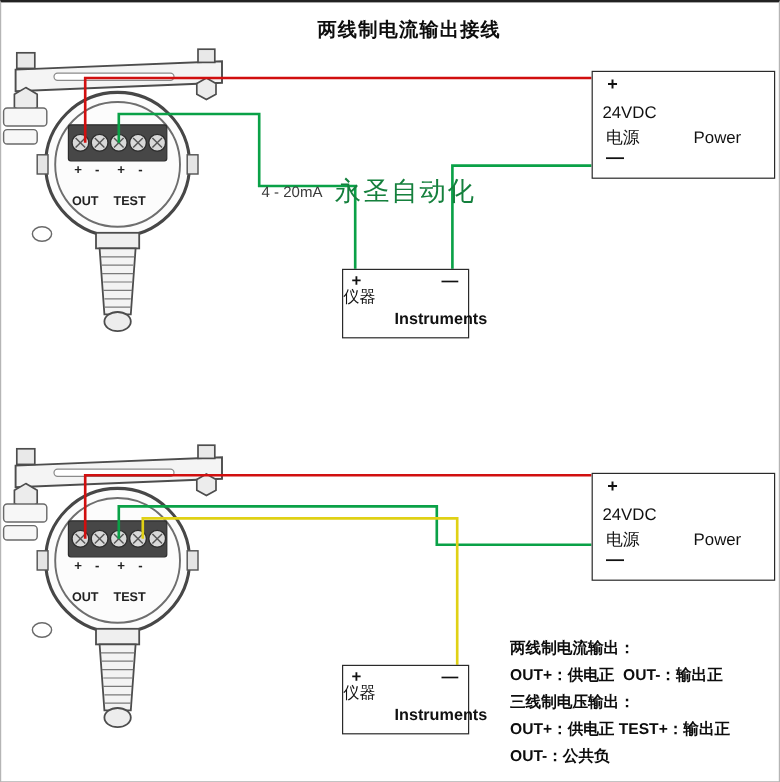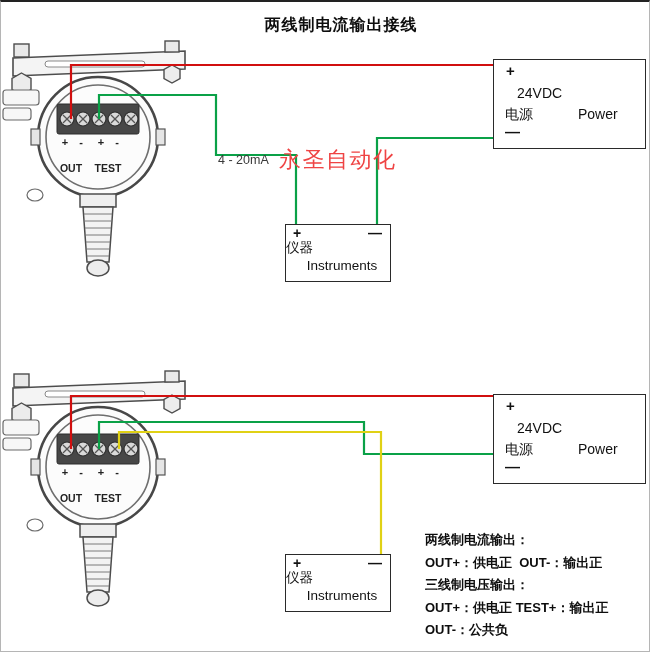--- a/index.html
+++ b/index.html
@@ -11,35 +11,35 @@
   .diagram-svg{position:absolute;left:0;top:0;}
   .section-title{position:absolute;left:0;width:100%;text-align:center;font-weight:bold;font-size:16px;letter-spacing:1px;color:#0d0d0d;padding-left:16px;}
   #title-top{top:13px;}
   #title-bottom{top:343px;}
 
   .box{position:absolute;background:#ffffff;border:1.5px solid #2a2a2a;box-sizing:border-box;}
   .power-box{width:153px;height:90px;}
   #power-top{left:492px;top:57px;}
   #power-bottom{left:492px;top:392px;}
   .pb-plus{position:absolute;left:12px;top:2px;font-size:15px;font-weight:bold;}
-  .pb-volt{position:absolute;left:23px;top:25px;font-size:14px;}
+  .pb-volt{position:absolute;left:8px;top:25px;font-size:14px;}
   .pb-cn{position:absolute;left:11px;top:46px;font-size:14px;}
   .pb-en{position:absolute;left:84px;top:46px;font-size:14px;}
   .pb-minus{position:absolute;left:11px;top:63px;font-size:15px;font-weight:bold;}
 
   .instr-box{width:106px;height:58px;}
   #instr-top{left:284px;top:222px;}
   #instr-bottom{left:284px;top:552px;}
   .ib-plus{position:absolute;left:7px;top:0px;font-size:14px;font-weight:bold;}
   .ib-minus{position:absolute;right:8px;top:0px;font-size:14px;font-weight:bold;}
   .ib-cn{position:absolute;left:0;top:14px;width:100%;text-align:left;font-size:13.5px;}
-  .ib-en{position:absolute;left:4px;top:33px;width:100%;text-align:center;font-size:13.5px;}
+  .ib-en{position:absolute;left:16px;top:33px;width:100%;text-align:right;font-size:13.5px;font-weight:bold;}
 
   .sig-label{position:absolute;left:217px;top:151px;font-size:12.5px;color:#3a3a3a;}
-  .watermark{position:absolute;left:278px;top:143px;font-size:22px;color:#ef4444;letter-spacing:1.5px;}
+  .watermark{position:absolute;left:278px;top:143px;font-size:22px;color:#15803d;letter-spacing:1.5px;}
 
   .notes{position:absolute;left:424px;top:527px;font-size:13px;font-weight:bold;line-height:22.5px;color:#0d0d0d;}
   .note-line{white-space:pre;}
 
   .tsign{position:absolute;width:14px;text-align:center;font-size:11px;font-weight:bold;color:#222;}
   .tlabel{position:absolute;width:36px;text-align:center;font-size:10.5px;font-weight:bold;color:#222;margin-top:13px;}
 </style>
 </head>
 <body>
 

